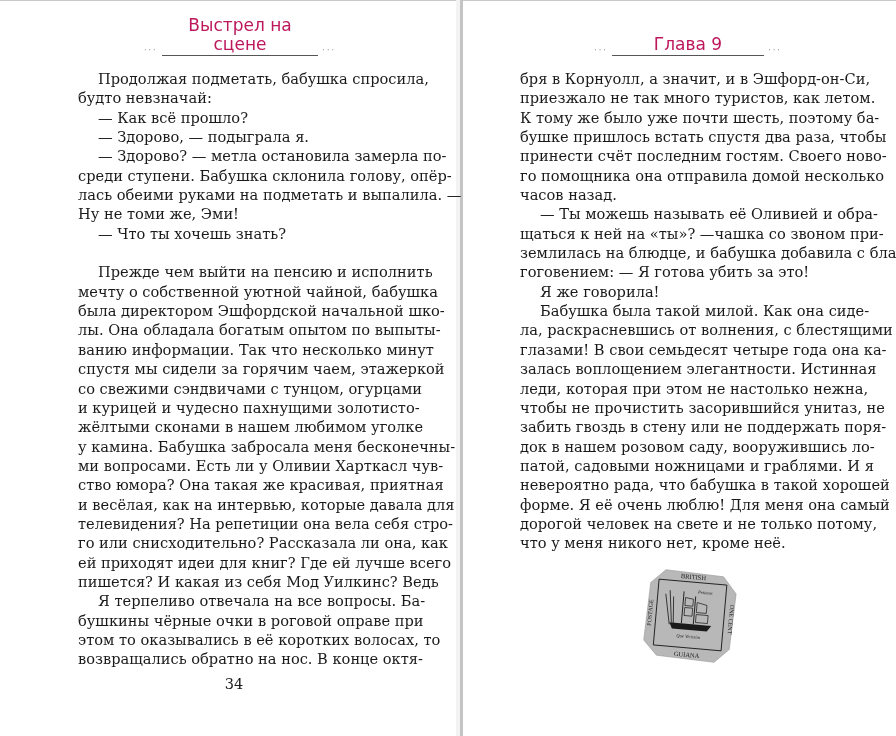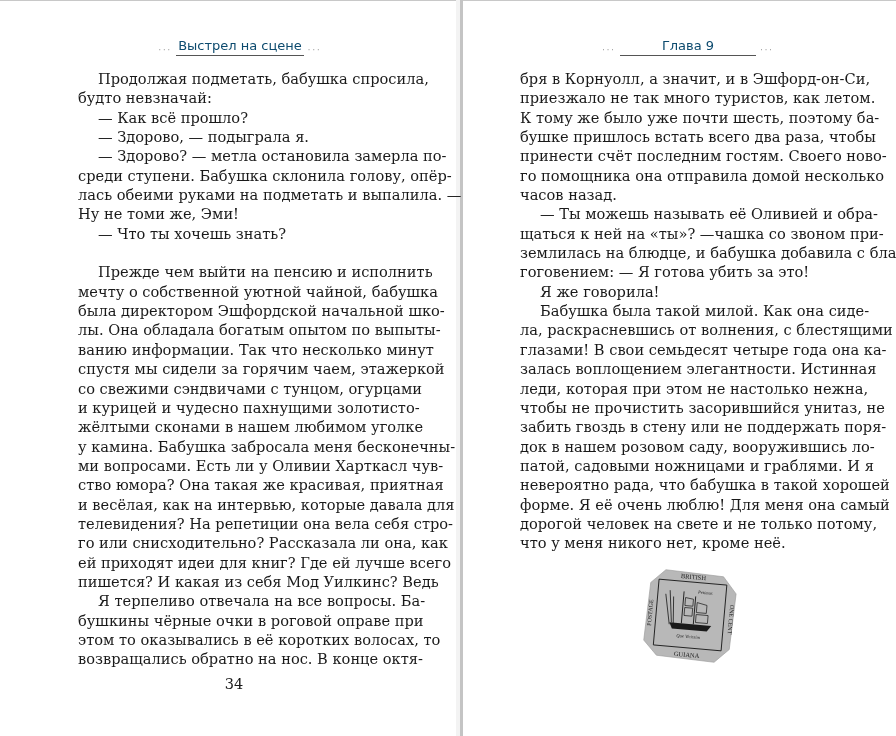--- a/index.html
+++ b/index.html
@@ -15,21 +15,21 @@
   .page { position: absolute; top: 0; height: 736px; }
   .page.left { left: 0; width: 456px; }
   .page.right { left: 463px; width: 433px; }
 
   .running-head {
     position: absolute; top: 36px; height: 20px;
     display: flex; align-items: flex-end; justify-content: center;
   }
   .running-head .dots { font-family: "DejaVu Sans", sans-serif; font-size: 8px; color: #999; letter-spacing: 2px; line-height: 10px; padding: 0 4px; }
   .running-head .title-wrap { border-bottom: 1px solid #555; padding: 0 2px 1px; text-align: center; }
-  .running-head .title { font-family: "DejaVu Sans", sans-serif; font-size: 13px; color: #0c4a6e; line-height: 15px; margin-top: 17px; }
+  .running-head .title { font-family: "DejaVu Sans", sans-serif; font-size: 17px; color: #be185d; line-height: 15px; margin-top: 17px; }
 
   .text-block { position: absolute; top: 69px; font-size: 14.6px; line-height: 19.35px; }
   .line { height: 19.35px; white-space: nowrap; overflow: visible; }
   .line.j { text-align: justify; text-align-last: justify; }
   .line.ind { padding-left: 20px; }
   .gap { height: 19.35px; }
 
   .page-number { position: absolute; top: 676px; font-size: 14.5px; text-align: center; width: 60px; }
 
   .stamp { position: absolute; left: 640px; top: 566px; width: 100px; height: 100px; }
@@ -90,21 +90,21 @@
     <span class="dots">···</span>
     <span class="title-wrap" style="padding:0 42px 1px;">
       <span class="title">Глава 9</span>
     </span>
     <span class="dots">···</span>
   </div>
   <div class="text-block" id="right-text" style="left:57px;width:333px;">
       <div class="line j">бря в Корнуолл, а значит, и в Эшфорд-он-Си,</div>
       <div class="line j">приезжало не так много туристов, как летом.</div>
       <div class="line j">К тому же было уже почти шесть, поэтому ба-</div>
-      <div class="line j">бушке пришлось встать всего два раза, чтобы</div>
+      <div class="line j">бушке пришлось встать спустя два раза, чтобы</div>
       <div class="line j">принести счёт последним гостям. Своего ново-</div>
       <div class="line j">го помощника она отправила домой несколько</div>
       <div class="line">часов назад.</div>
       <div class="line j ind">— Ты можешь называть её Оливией и обра-</div>
       <div class="line j">щаться к ней на «ты»? —чашка со звоном при-</div>
       <div class="line j">землилась на блюдце, и бабушка добавила с бла-</div>
       <div class="line">гоговением: — Я готова убить за это!</div>
       <div class="line ind">Я же говорила!</div>
       <div class="line j ind">Бабушка была такой милой. Как она сиде-</div>
       <div class="line j">ла, раскрасневшись от волнения, с блестящими</div>

